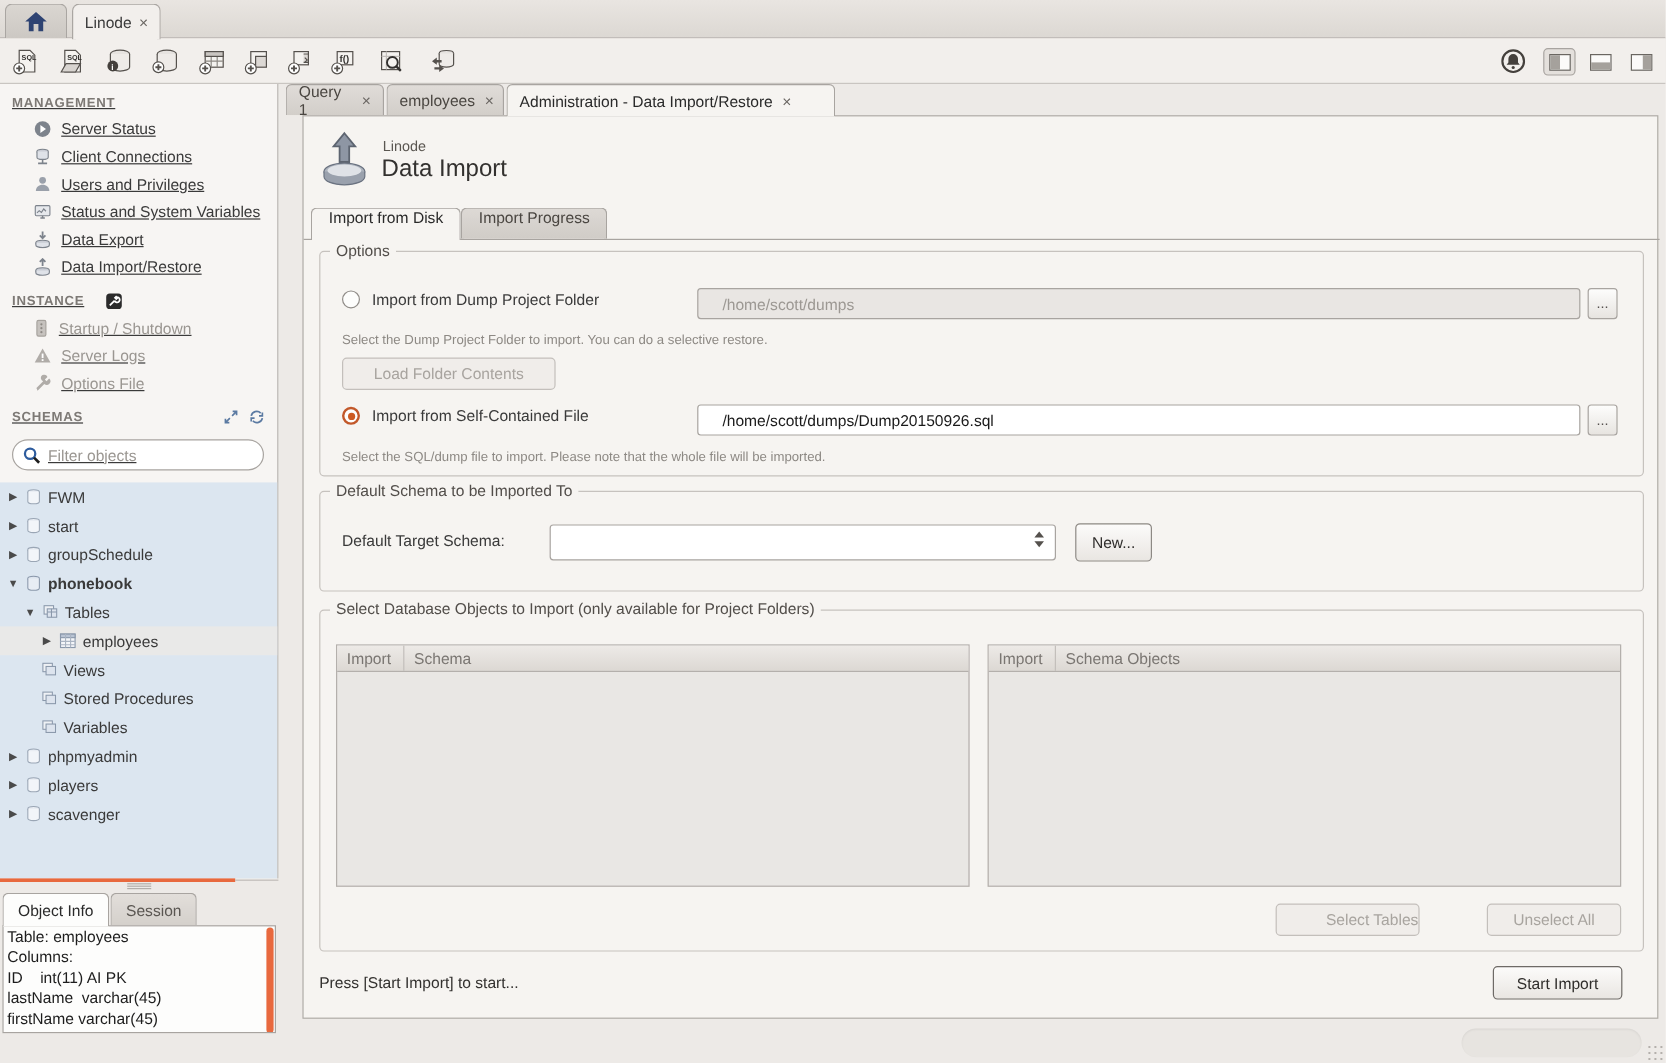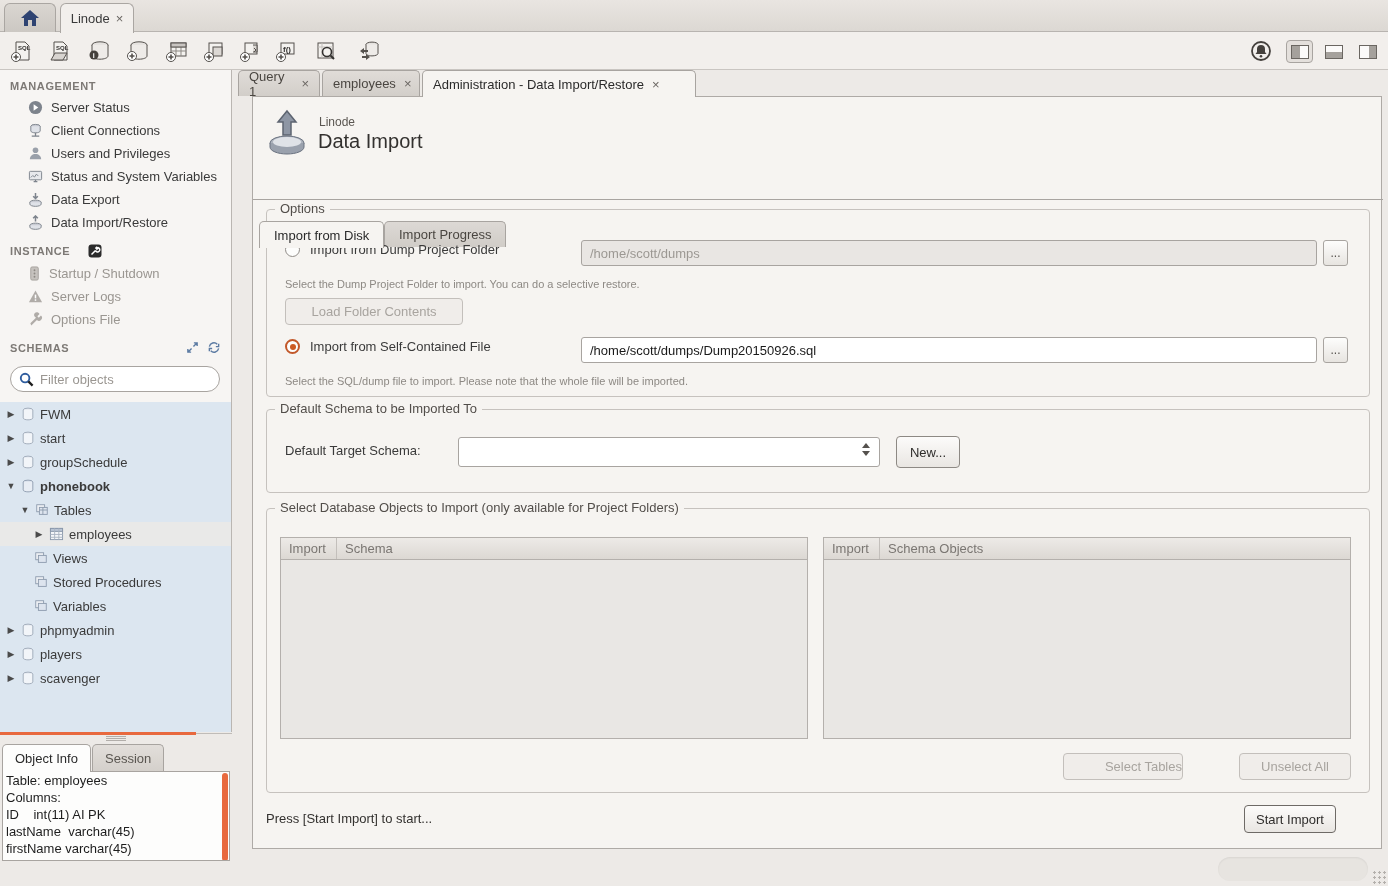--- a/index.html
+++ b/index.html
@@ -22,21 +22,21 @@
   .tbicon { position:absolute; top:6px; width:28px; height:26px; display:flex; align-items:center; justify-content:center; cursor:pointer; }
   .paneltoggle { position:absolute; top:8px; width:27px; height:23px; border-radius:4px;
                  display:flex; align-items:center; justify-content:center; cursor:pointer; }
   .paneltoggle.active { background:#e4e0dc; border:1px solid #a8a4a0; }
   .pbox { width:18px; height:14px; border:1px solid #6a6661; background:#fbfaf9; position:relative; }
   .pbox .fillL { position:absolute; left:0; top:0; width:8px; height:100%; background:#9a96922; background:#a5a19c; }
   .pbox .fillB { position:absolute; left:0; bottom:0; width:100%; height:6px; background:#a5a19c; }
   .pbox .fillR { position:absolute; right:0; top:0; width:7px; height:100%; background:#a5a19c; }
 
   
-  #sidebar { left:0; top:70px; width:232px; height:662px; background:#f7f5f3; border-right:1px solid #bab6b2; }
+  #sidebar { left:0; top:70px; width:232px; height:662px; background:#f7f5f3; border-right:1px solid #bab6b2;text-decoration:underline; }
   .sect-title { font-size:11px; font-weight:bold; letter-spacing:0.6px; color:#7d7975; padding:10px 0 4px 10px; }
   .sb-item { height:23px; display:flex; align-items:center; gap:8px; padding-left:28px; cursor:pointer; white-space:nowrap; overflow:hidden; }
   .sb-item.disabled { color:#9a9691; cursor:default; }
   .sb-item svg { flex:0 0 auto; }
 
   #filterbox { margin:8px 10px 8px 10px; width:210px; height:26px; background:#fff; border:1px solid #a8a4a0;
                border-radius:13px; display:flex; align-items:center; padding:0 8px; gap:6px; }
   #filterbox input { border:none; outline:none; width:160px; font-size:13px; background:transparent;
                      font-family:"Liberation Sans",sans-serif; color:#2a2a2a; }
   #filterbox input::placeholder { color:#9a9691; }
@@ -79,34 +79,34 @@
   .maintab.active { background:#f6f4f1; color:#2a2a2a; height:27px; z-index:4; }
 
   
   #mainpanel { left:252px; top:96px; width:1130px; height:753px; background:#f6f4f1; border:1px solid #aeaaa6; z-index:3; }
 
   #bigicon { left:12px; top:12px; }
   .conn-name { position:absolute; left:66px; top:18px; font-size:12px; color:#5a5651; }
   .page-title { position:absolute; left:65px; top:33px; font-size:20px; color:#33312f; }
 
   .subtab { position:absolute; top:76px; height:26px; border:1px solid #a8a4a0; border-bottom:none;
-            border-radius:5px 5px 0 0; background:linear-gradient(#ddd9d5,#d0ccc7); display:flex; align-items:center;
-            padding:0 14px; color:#4a4641; cursor:pointer;margin-top:48px; }
+            border-radius:5px 5px 0 0; background:linear-gradient(#ddd9d5,#d0ccc7); display:flex; align-items:flex-start;
+            padding:0 14px; color:#4a4641; cursor:pointer; }
   .subtab.active { background:#f6f4f1; color:#2a2a2a; height:27px; z-index:2; }
   #subtab-line { position:absolute; left:0; top:102px; width:1130px; height:1px; background:#a8a4a0; }
 
   .groupbox { position:absolute; left:13px; width:1104px; border:1px solid #c6c2be; border-radius:4px; }
   .legend { position:absolute; top:-9px; left:8px; background:#f6f4f1; padding:0 5px; color:#524e4a; }
 
   .radio { width:15px; height:15px; border-radius:50%; background:#fdfdfc; border:1px solid #908c88; display:inline-block; }
   .radio.checked { border:2px solid #c2582a; position:relative; }
   .radio.checked::after { content:""; position:absolute; left:2.5px; top:2.5px; width:6px; height:6px; border-radius:50%; background:#cc5a22; }
 
   .field { position:absolute; height:26px; border:1px solid #a8a4a0; border-radius:3px; background:#fff;
-           display:flex; align-items:center; padding:0 8px; font-size:13px; color:#1a1a1a; white-space:nowrap; overflow:hidden; }
+           display:flex; align-items:center; padding:0 20px; font-size:13px; color:#1a1a1a; white-space:nowrap; overflow:hidden; }
   .field.disabled { background:#e9e6e3; color:#9c9893; }
   .browse-btn { position:absolute; width:25px; height:26px; border:1px solid #a8a4a0; border-radius:3px;
                 background:linear-gradient(#fdfdfc,#e7e4e0); color:#55514d; display:flex; align-items:center;
                 justify-content:center; cursor:pointer; font-size:12px; }
   .helper { position:absolute; font-size:11px; color:#8d8984; }
 
   .btn { position:absolute; border:1px solid #8d8984; border-radius:4px; background:linear-gradient(#fcfbfa,#e9e6e2);
          display:flex; align-items:center; justify-content:center; color:#2f2d2b; cursor:pointer; }
   .btn.disabled { border-color:#c3bfbb; background:#f0edea; color:#a8a49f; cursor:default; }
 
@@ -564,21 +564,21 @@
 
     <div class="btn disabled" style="left:796px; top:244px; width:120px; height:27px;justify-content:flex-end;">
       <span>Select Tables</span>
     </div>
     <div class="btn disabled" style="left:972px; top:244px; width:112px; height:27px;">
       <span>Unselect All</span>
     </div>
   </div>
 
   <div class="footer-status">Press [Start Import] to start...</div>
-  <div class="btn" style="left:991px; top:708px; width:92px; height:28px; border-color:#6e6a66;">
+  <div class="btn" style="left:991px; top:708px; width:108px; height:28px; border-color:#6e6a66;">
     <span>Start Import</span>
   </div>
 </div>
 
 <div class="abs" id="status-pill"></div>
 <div class="abs" id="statusbar">
   <span>Using SSH tunnel to</span>
   <span id="redact"></span>
 </div>
 <div class="abs" id="resize-grip"></div>

